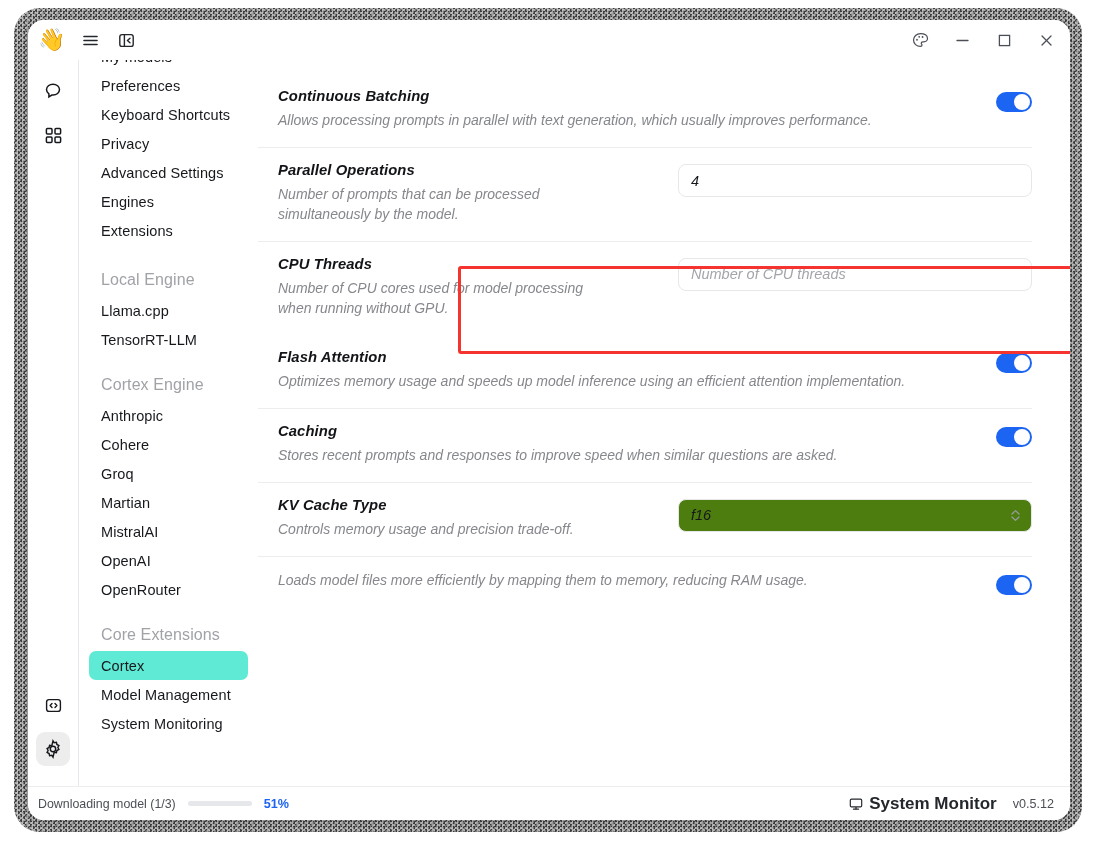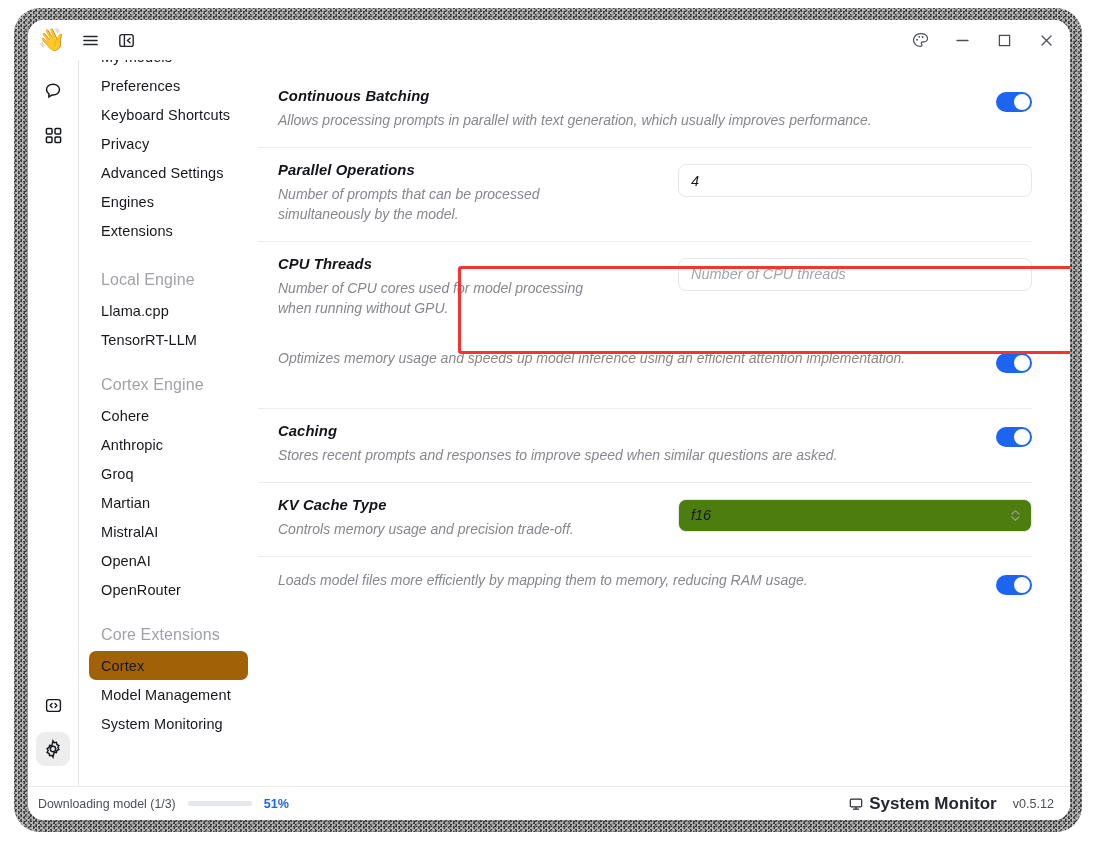--- a/index.html
+++ b/index.html
@@ -115,21 +115,21 @@
     height: 29px;
     display: flex;
     align-items: center;
     padding: 0 12px;
     border-radius: 7px;
     font-size: 14.5px;
     font-weight: 400;
     color: #16181c;
     letter-spacing: .1px;
   }
-  .nav-item.active { background: #a16207; }
+  .nav-item.active { background: #5eead4; }
   .nav-section {
     font-size: 16px;
     color: #a0a2a7;
     font-weight: 400;
     padding: 0 12px;
     margin: 22px 0 7px;
     letter-spacing: .1px;
   }
   .nav-section.first { margin-top: 26px; }
 
@@ -402,24 +402,24 @@
           <div class="nav-section first">Local Engine</div>
           <div class="nav-item">
             <span>Llama.cpp</span>
           </div>
           <div class="nav-item">
             <span>TensorRT-LLM</span>
           </div>
 
           <div class="nav-section">Cortex Engine</div>
           <div class="nav-item">
+            <span>Anthropic</span>
+          </div>
+          <div class="nav-item">
             <span>Cohere</span>
-          </div>
-          <div class="nav-item">
-            <span>Anthropic</span>
           </div>
           <div class="nav-item">
             <span>Groq</span>
           </div>
           <div class="nav-item">
             <span>Martian</span>
           </div>
           <div class="nav-item">
             <span>MistralAI</span>
           </div>
@@ -478,20 +478,21 @@
             </div>
             <div class="setting-control">
               <div class="text-input placeholder">
                 <span>Number of CPU threads</span>
               </div>
             </div>
           </div>
 
           <div class="setting-row">
             <div class="setting-text">
+              <div class="setting-title">Flash Attention</div>
               <div class="setting-desc">Optimizes memory usage and speeds up model inference using an efficient attention implementation.</div>
             </div>
             <div class="setting-control">
               <div class="toggle">
                 <div class="knob"></div>
               </div>
             </div>
           </div>
 
           <div class="setting-row">

